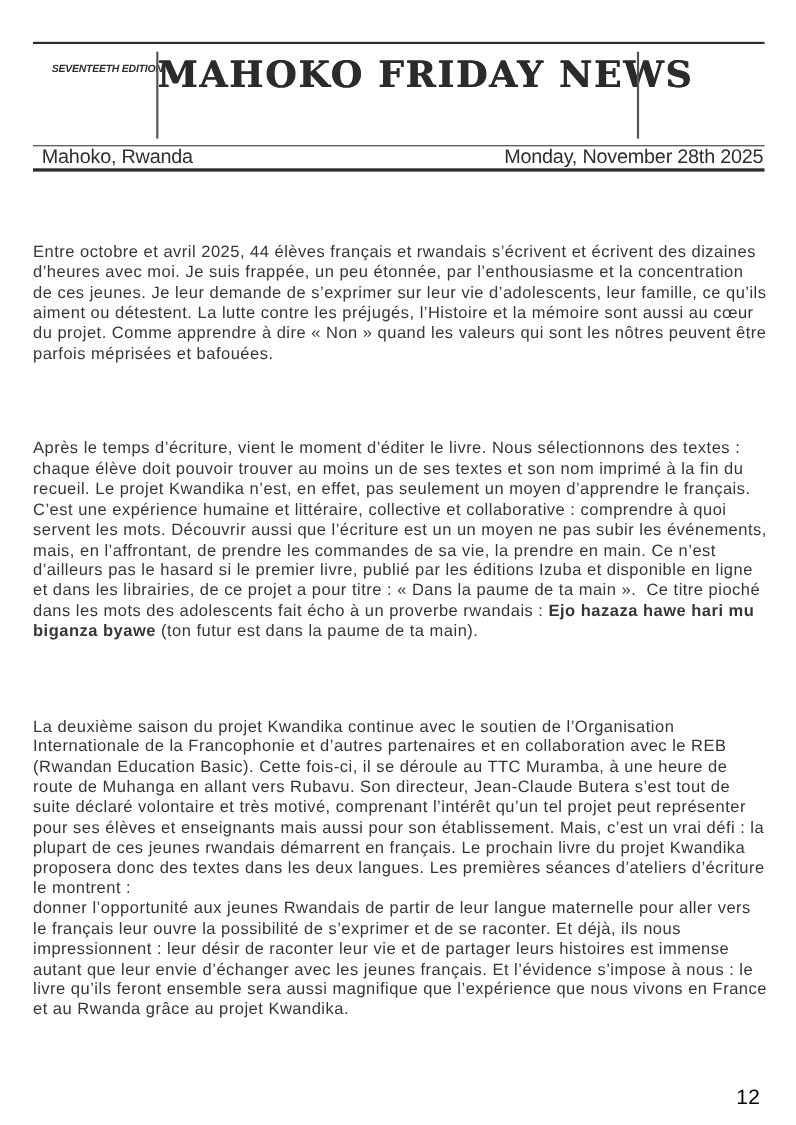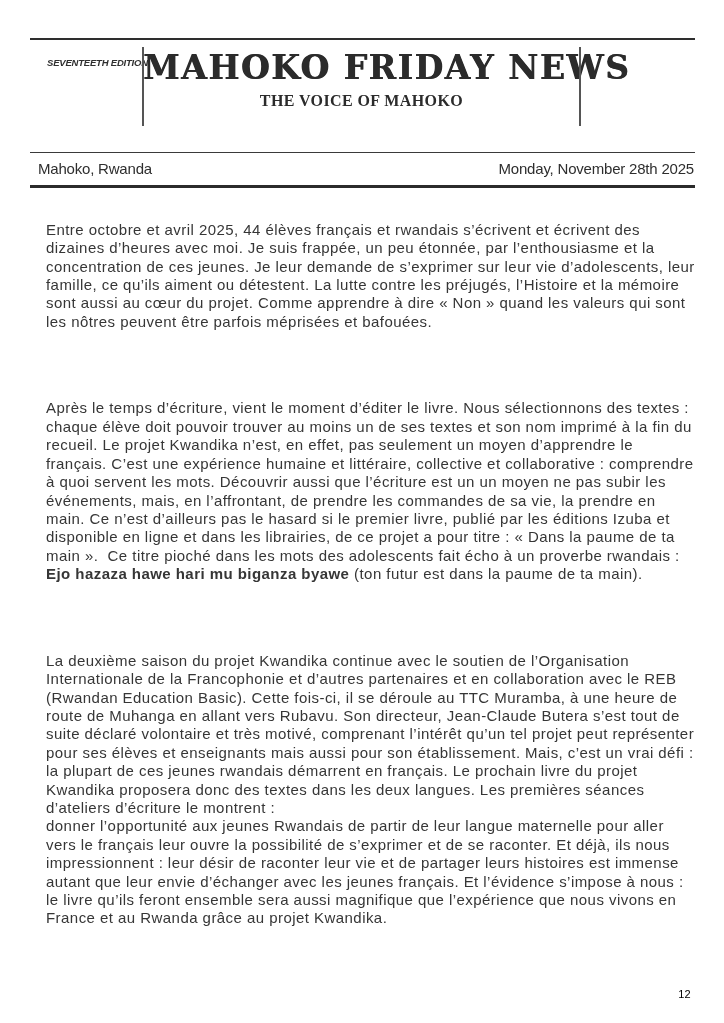--- a/index.html
+++ b/index.html
@@ -88,71 +88,69 @@
 
   
   .dateline {
     position: absolute;
     left: 30px;
     top: 132px;
     width: 665px;
     box-sizing: border-box;
     border-top: 1.5px solid #3a3a3a;
     border-bottom: 3px solid #2b2b2b;
-    height: 36px;
+    height: 24px;
     display: flex;
     justify-content: space-between;
     align-items: center;
     padding: 1px 1px 2px 8px;
-    font-size: 15px;
+    font-size: 18px;
     letter-spacing: -0.2px;
     color: #2e2e2e;
-    margin-top: 20px;
   }
 
   
   .article {
     position: absolute;
     left: 30px;
     top: 184px;
     width: 668px;
     font-size: 15px;
     line-height: 18.4px;
     letter-spacing: 0.45px;
     color: #363636;
     white-space: pre-wrap;
   }
-  .article p { margin: 0 0 13px 16px; }
+  .article p { margin: 0 0 13px 0; }
   .article b { font-weight: bold; }
 
   
   .page-number {
     position: absolute;
     top: 988px;
     right: 33px;
-    font-size: 11px;
+    font-size: 19px;
     letter-spacing: 0.3px;
     color: #000000;
   }
 </style>
 </head>
 <body>
 
 <div class="page">
 
   <div class="masthead">
     <div class="v-rule left"></div>
     <div class="v-rule right"></div>
     <div class="masthead-columns">
       <div class="col-edition">
         <div class="small-caps-label">SEVENTEETH EDITION</div>
       </div>
       <div class="col-title">
         <div class="paper-title">MAHOKO FRIDAY NEWS</div>
-        <div class="paper-subtitle">THE VOICE OF MAHOKO</div>
       </div>
     </div>
   </div>
 
   <div class="dateline">
     <span>Mahoko, Rwanda</span>
     <span>Monday, November 28th 2025</span>
   </div>
 
   <div class="article">

